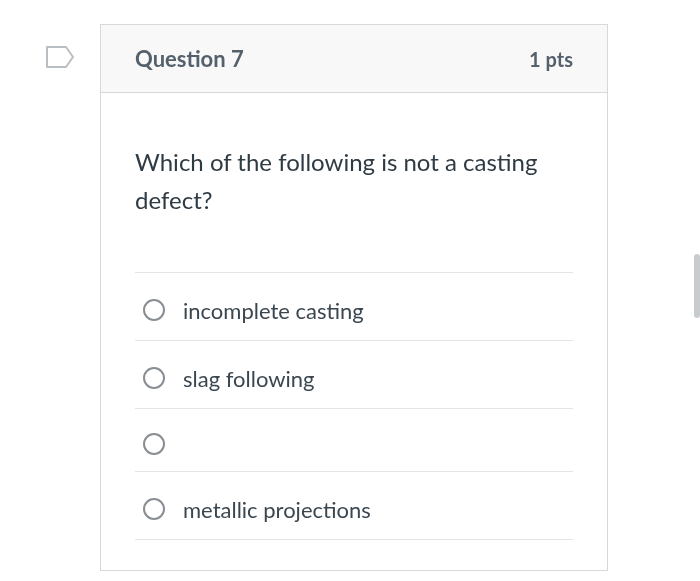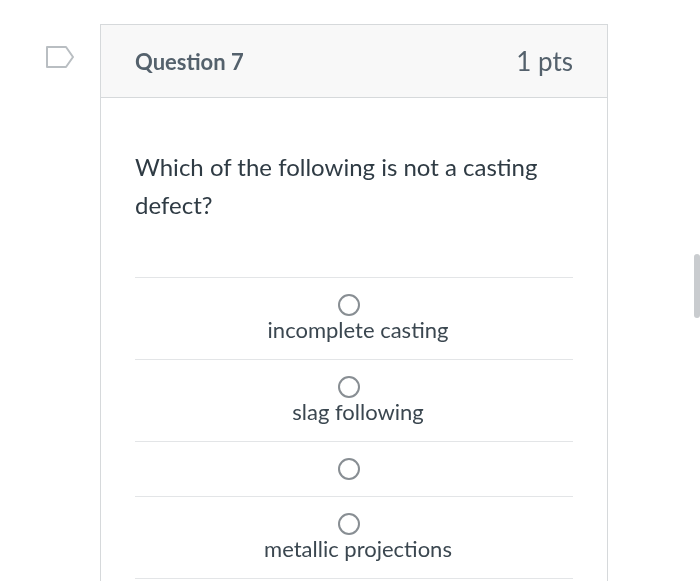--- a/index.html
+++ b/index.html
@@ -34,41 +34,40 @@
     padding: 20px 34px 20px 34px;
     border-bottom: 1px solid #d6d9db;
     background: #f8f8f8;
   }
   .question-title {
     font-size: 22px;
     font-weight: 700;
     color: #54616c;
   }
   .question-points {
-    font-size: 26px;
-    font-weight: 400;
+    font-size: 20px;
+    font-weight: 700;
     color: #54616c;
   }
   .question-body {
     padding: 50px 34px 30px 34px;
   }
   .question-text {
     font-size: 24px;
     color: #2f3b44;
     line-height: 1.6;
     margin-bottom: 52px;
   }
   .options { }
   .option-row {
     display: flex;
     align-items: center;
     border-top: 1px solid #e3e5e7;
-    padding: 16px 0 16px 8px;
+    padding: 24px 0 16px 8px;
     cursor: pointer;
-    flex-direction: column;
   }
   .option-row:last-child {
     border-bottom: 1px solid #e3e5e7;
   }
   .radio {
     width: 22px;
     height: 22px;
     border: 2px solid #888e93;
     border-radius: 50%;
     flex-shrink: 0;

